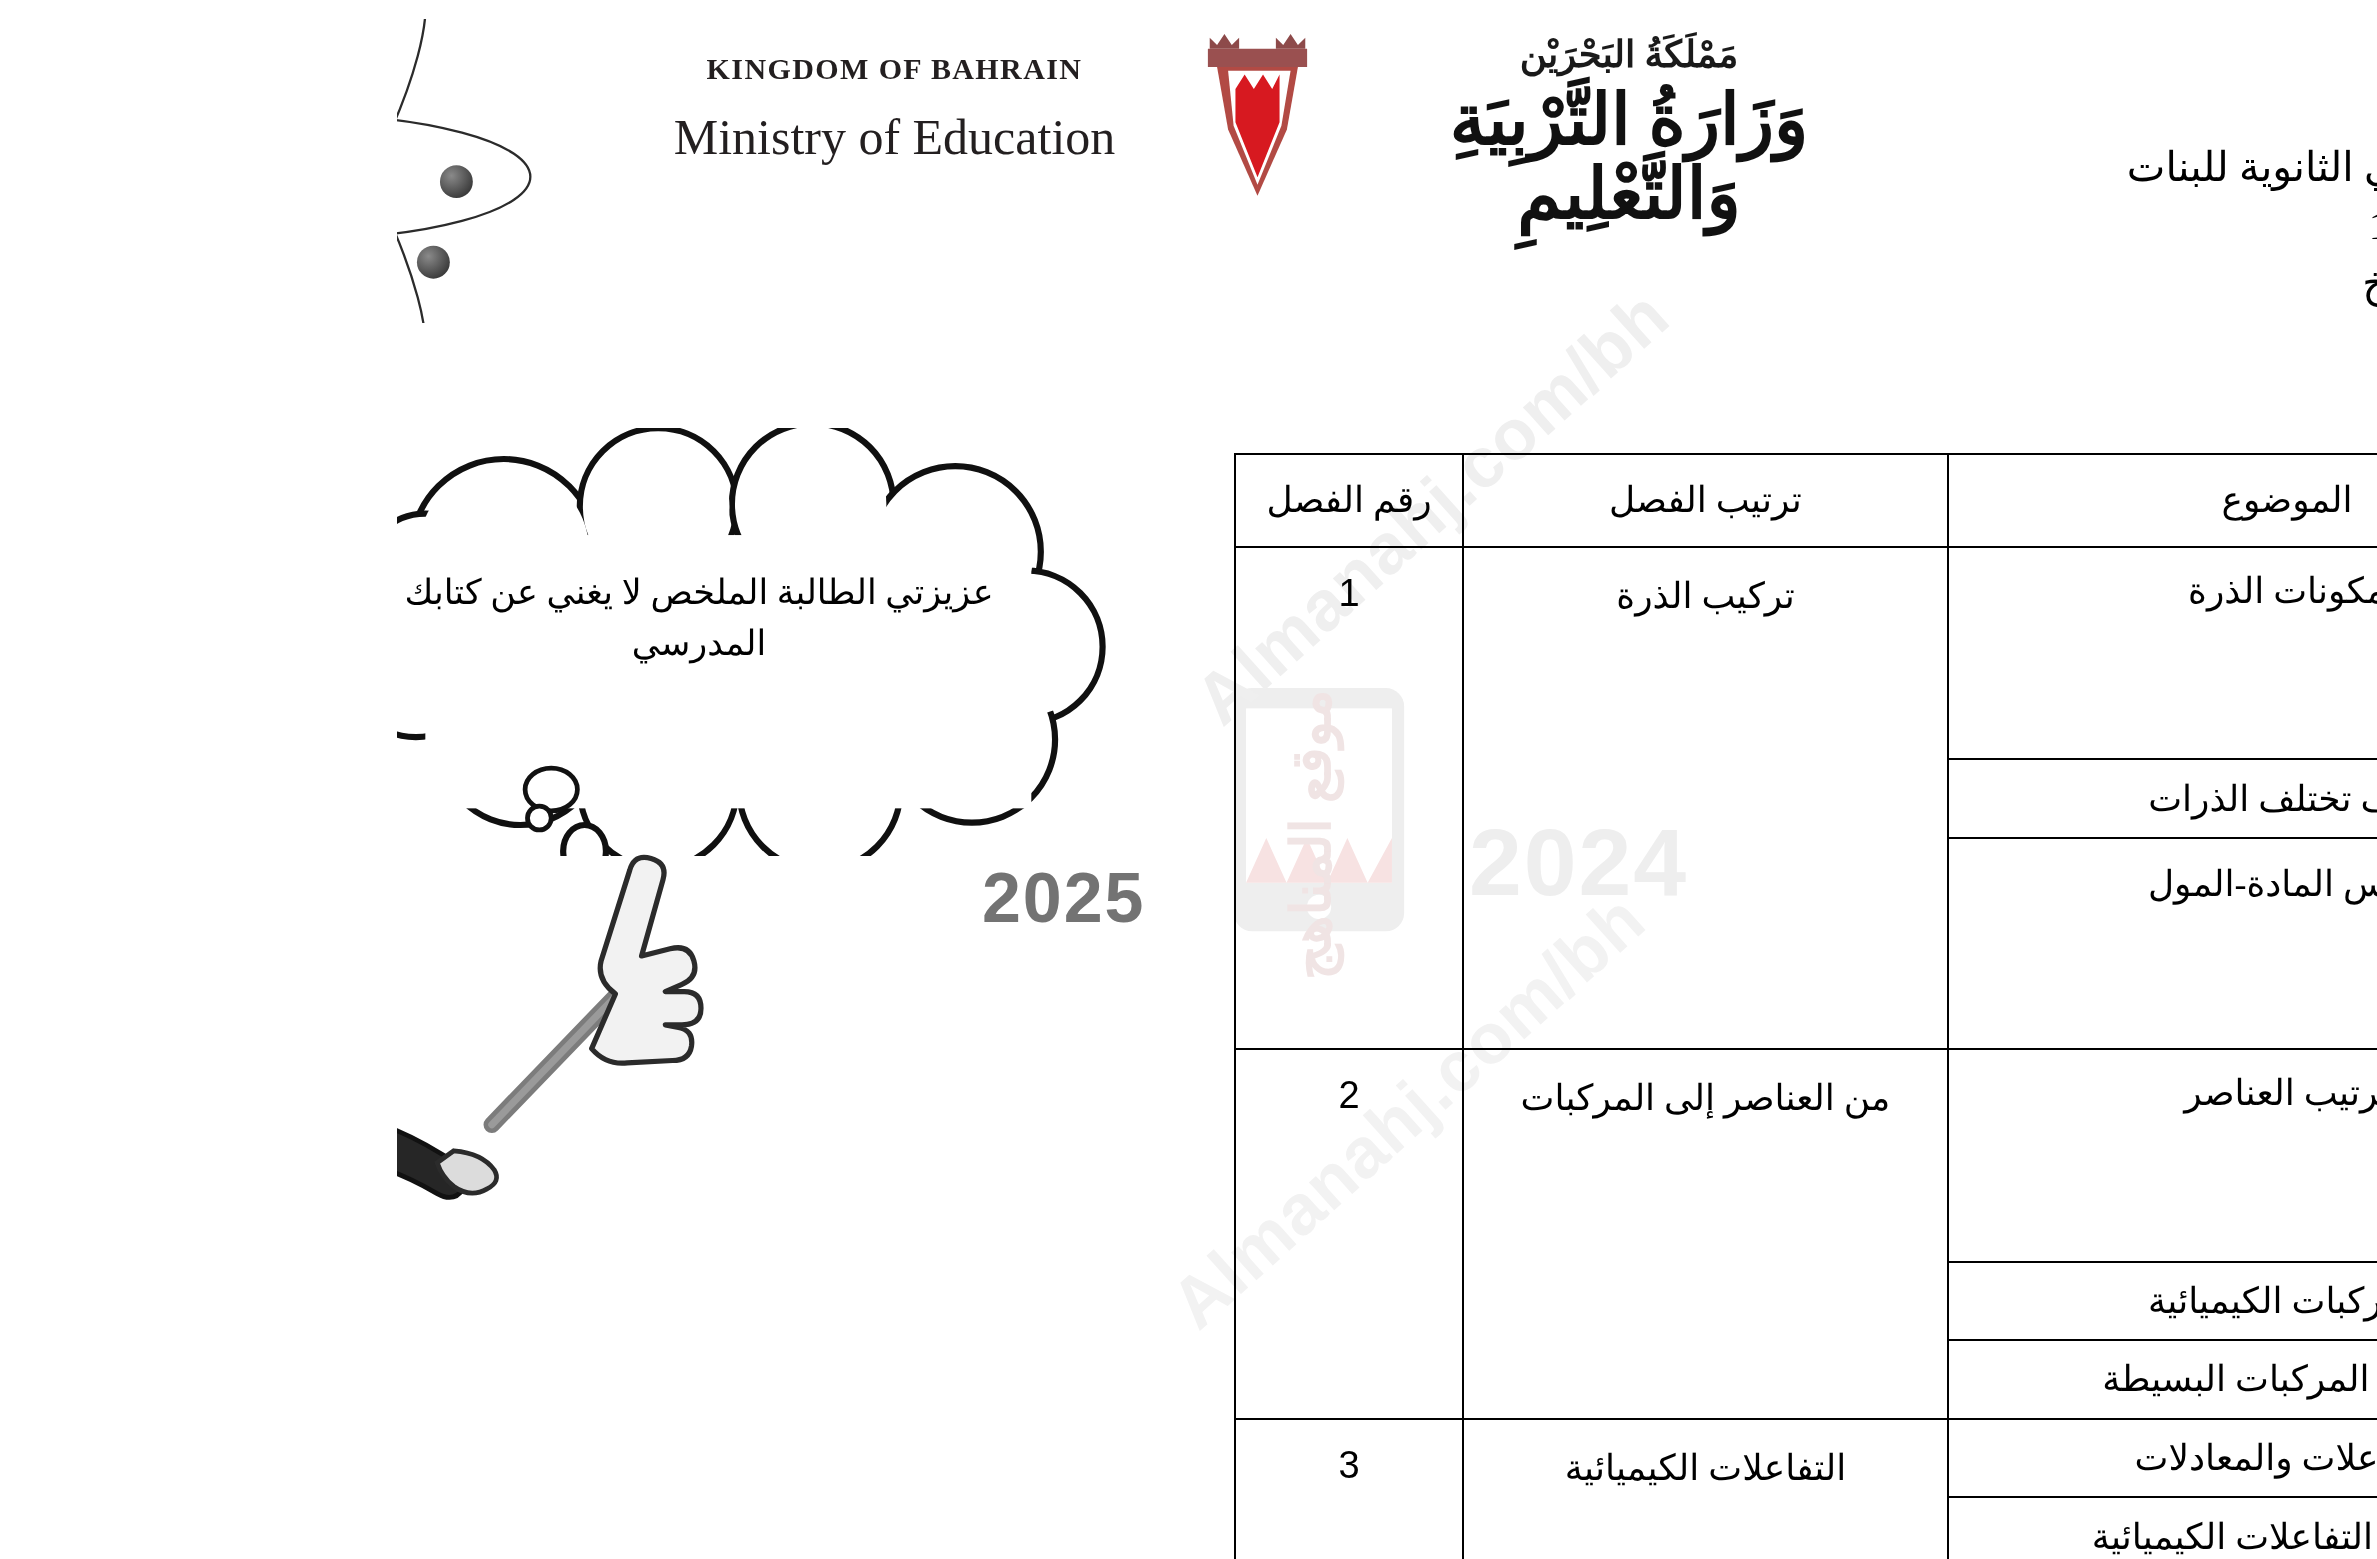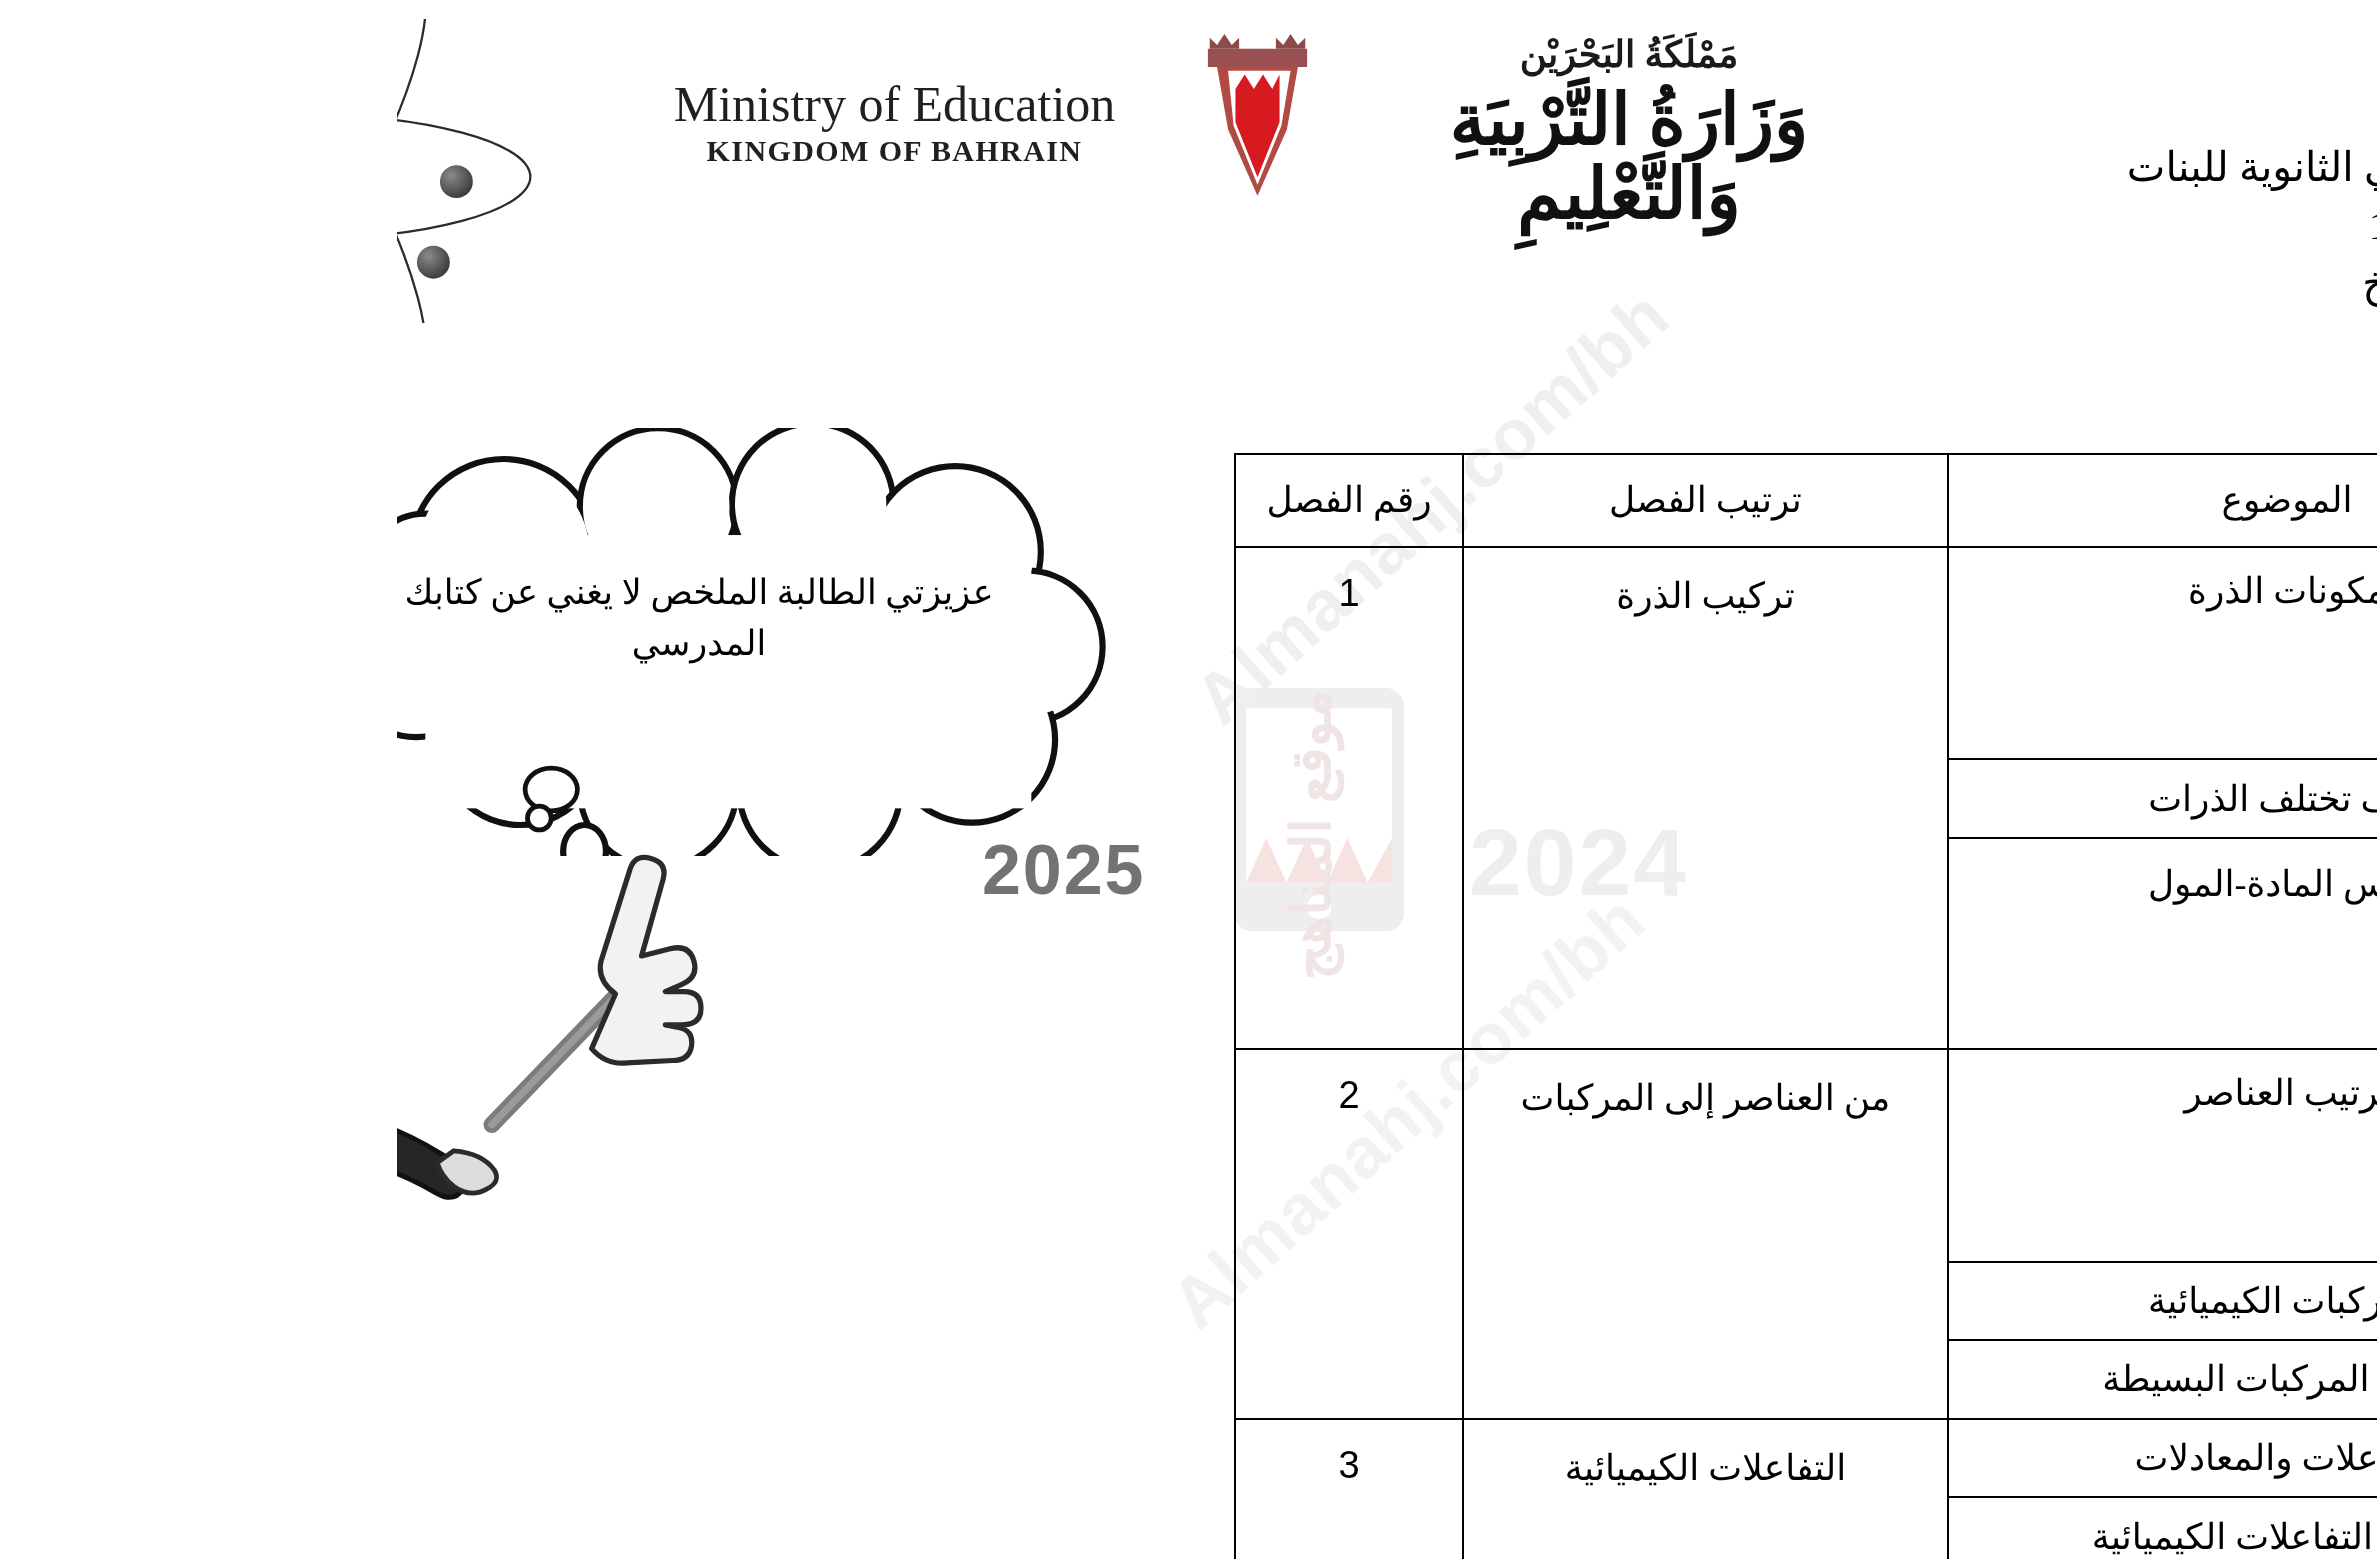--- a/index.html
+++ b/index.html
@@ -50,21 +50,21 @@
     position: absolute;
     left: 1469px; top: 808px;
     font-family: "Liberation Sans", sans-serif;
     font-weight: 800;
     font-size: 95px;
     color: #eeeeee;
     letter-spacing: 1.9px;
   }
   .wm-year-2025 {
     position: absolute;
-    left: 982px; top: 830px;
+    left: 982px; top: 858px;
     font-family: "Liberation Sans", sans-serif;
     font-weight: 800;
     font-size: 70px;
     color: #737373;
     letter-spacing: 1.9px;
   }
   .wm-arabic {
     position: absolute;
     left: 1279px; top: 980px;
     font-family: "Liberation Sans", sans-serif;
@@ -294,22 +294,22 @@
     <circle cx="196" cy="58" r="10" fill="url(#eGrad)"></circle>
     <circle cx="65" cy="72" r="10" fill="url(#eGrad)"></circle>
     <circle cx="247" cy="99" r="10" fill="url(#eGrad)"></circle>
     <circle cx="48" cy="120" r="10" fill="url(#eGrad)"></circle>
     <circle cx="233" cy="148" r="10" fill="url(#eGrad)"></circle>
     <circle cx="108" cy="172" r="10" fill="url(#eGrad)"></circle>
     <circle cx="178" cy="178" r="9" fill="url(#eGrad)"></circle>
   </svg>
 
   <div id="moe-english">
+    <div id="moe-kingdom-line">KINGDOM OF BAHRAIN</div>
     <div id="moe-ministry-line">Ministry of Education</div>
-    <div id="moe-kingdom-line">KINGDOM OF BAHRAIN</div>
   </div>
 
   <svg id="bahrain-emblem" viewBox="0 0 80 100">
     <g>
       <path d="M14 12 L14 6 L18 10 L22 4 L26 10 L30 6 L30 12 Z" fill="#8d4a4a"></path>
       <path d="M50 12 L50 6 L54 10 L58 4 L62 10 L66 6 L66 12 Z" fill="#8d4a4a"></path>
       <path d="M13 12 L67 12 L67 22 L13 22 Z" fill="#9a5050"></path>
       <path d="M18 22 L62 22 L56 56 L40 92 L24 56 Z" fill="#b24a44"></path>
       <path d="M24 24 L58 24 L53 54 L40 86 L27 54 Z" fill="#ffffff"></path>
       <path d="M28 34 L33 26 L38 34 L43 26 L48 34 L52 26 L52 34 L52 52 L40 82 L28 52 Z" fill="#d71920"></path>

